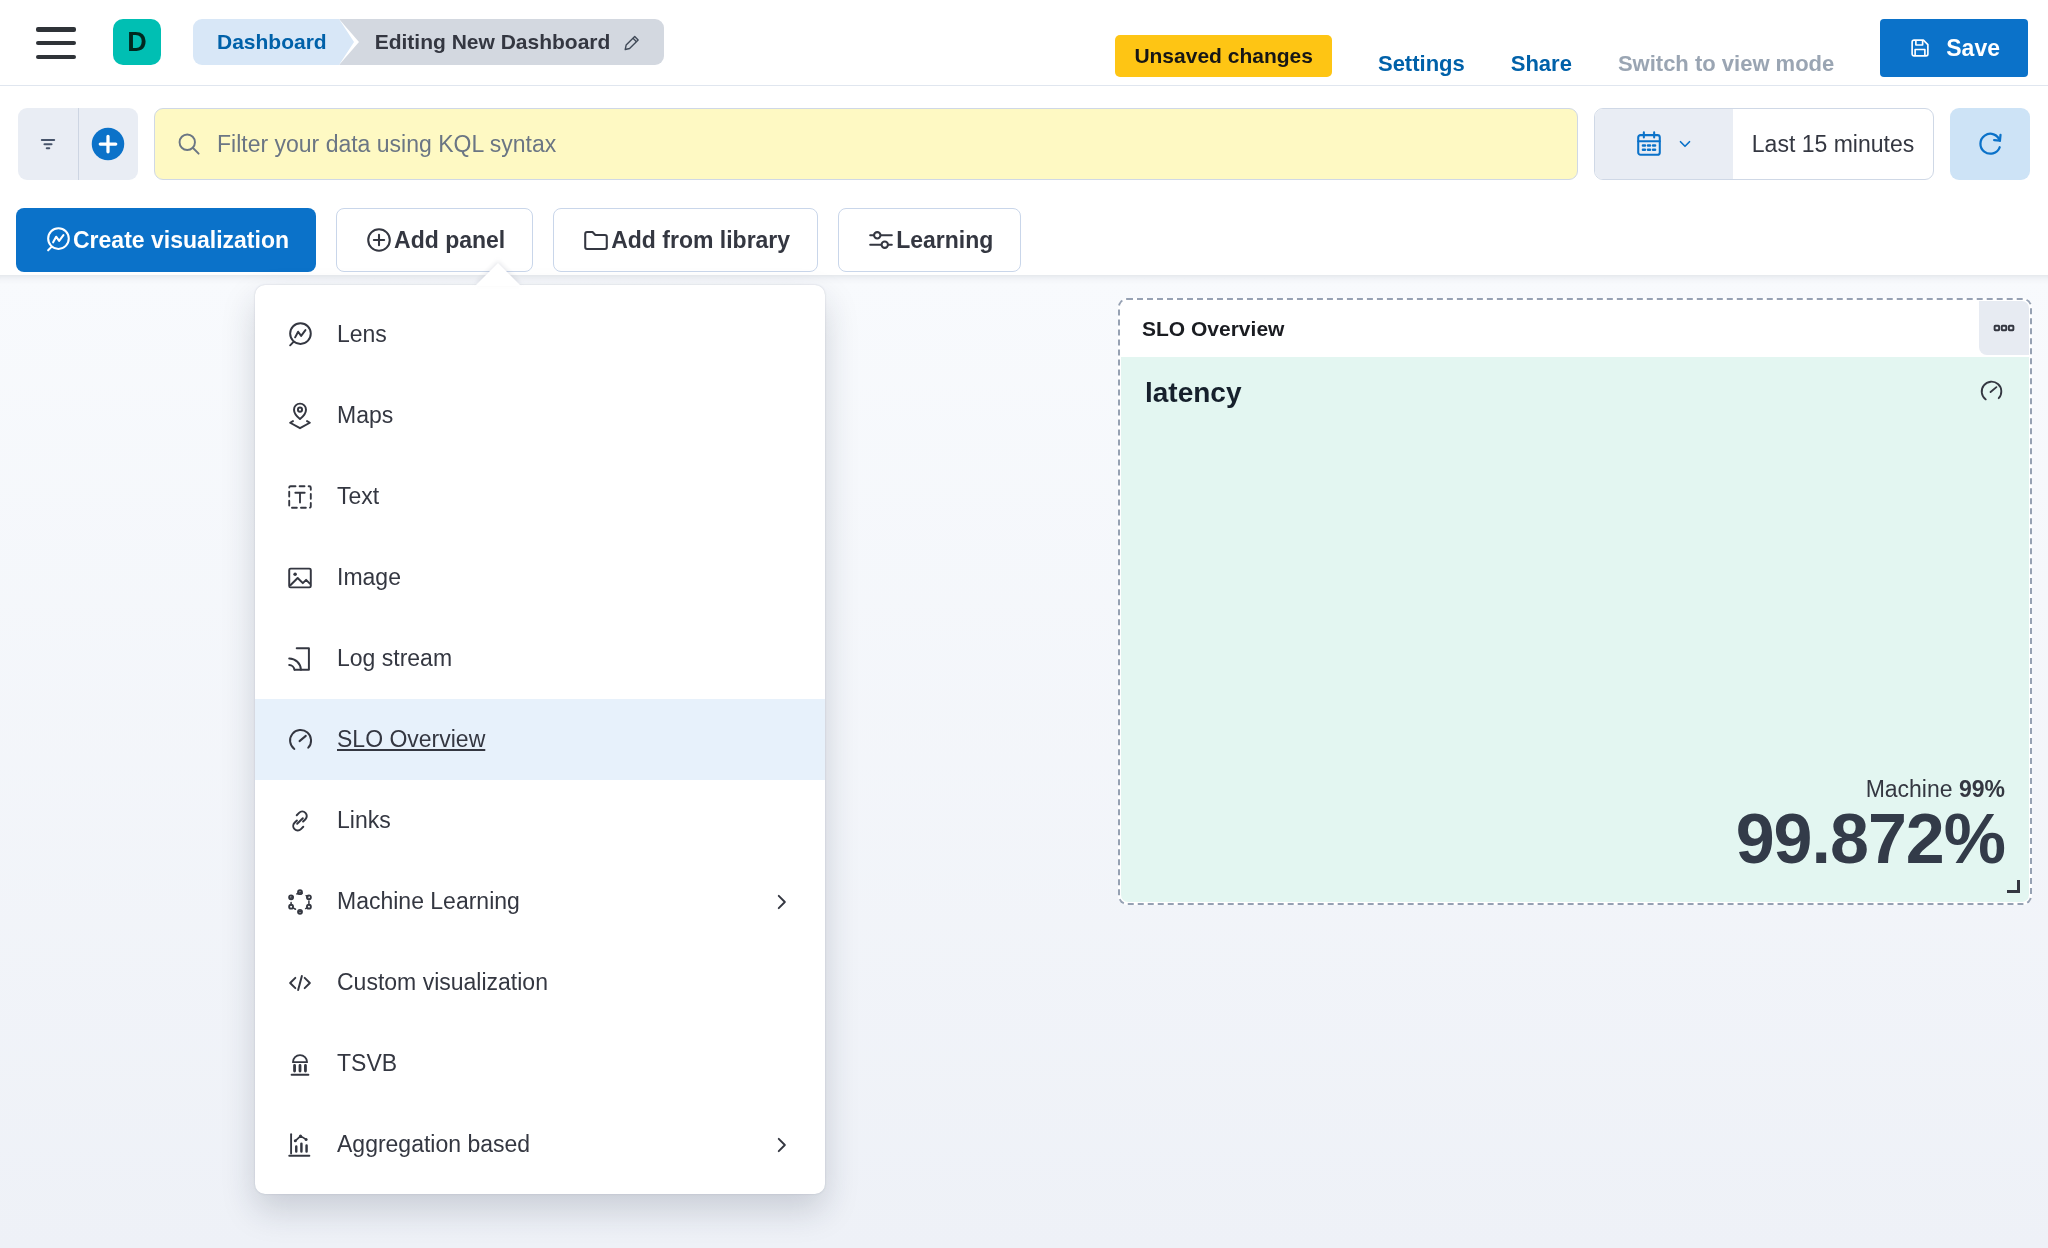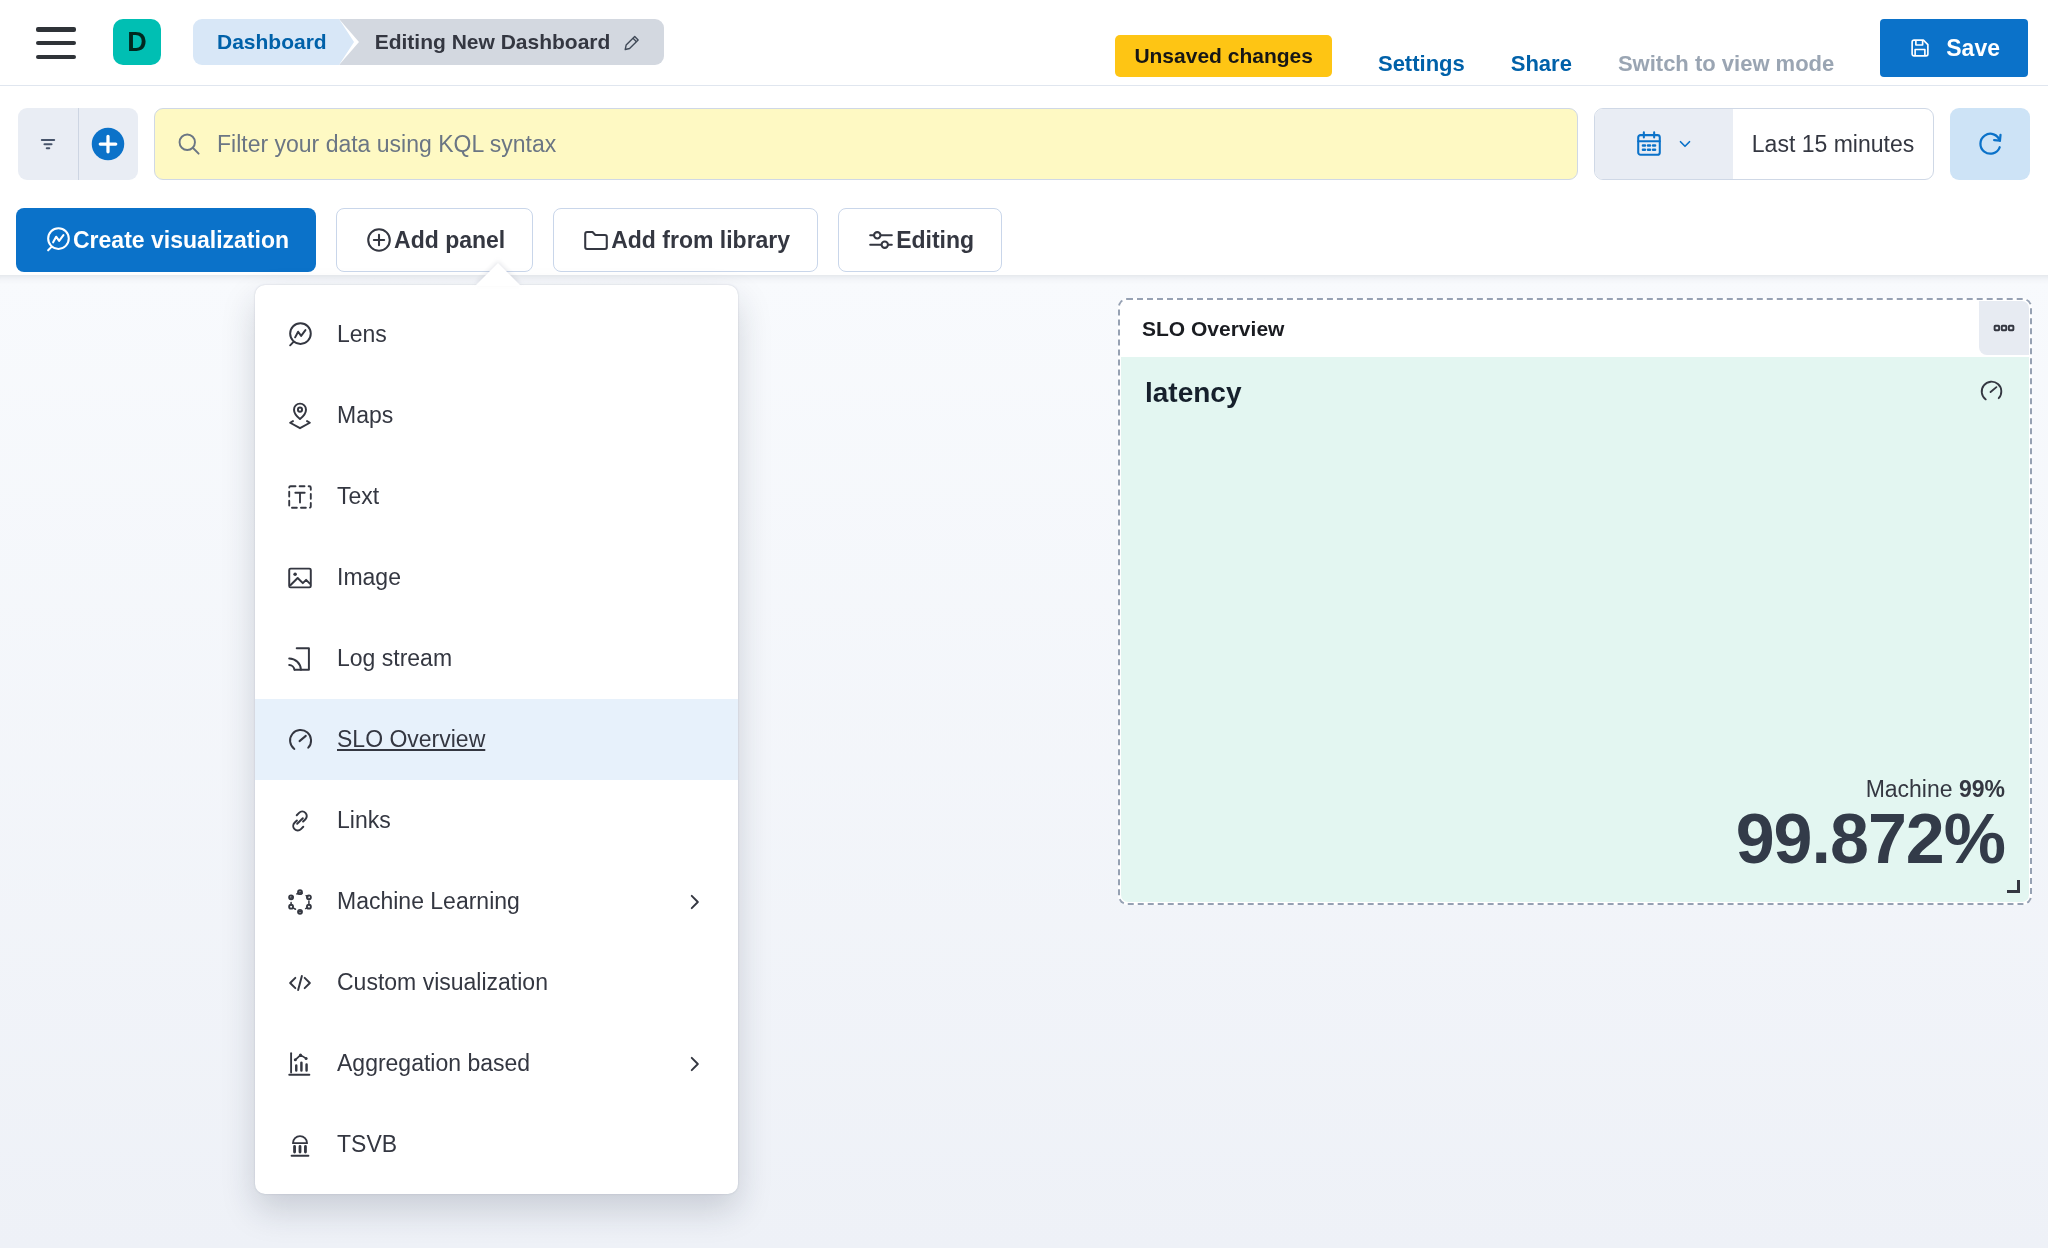--- a/index.html
+++ b/index.html
@@ -61,21 +61,21 @@
     padding:0 27px; cursor:pointer; font-family:inherit; }
   .tb-primary { background:#0b72c9; border:none; color:#fff; font-weight:700; }
   .tb-secondary { background:#fff; border:1.5px solid #c9d6ea; color:#343741; font-weight:600; }
 
   
   .canvas { position:absolute; top:275px; left:0; right:0; bottom:0;
     background:linear-gradient(180deg,#f8fafd 0%,#eef1f7 100%);
     box-shadow:inset 0 10px 10px -10px rgba(50,60,80,.18); z-index:1; }
 
   
-  .add-menu { position:absolute; left:255px; top:285px; width:483px; background:#fff; border-radius:10px;
+  .add-menu { position:absolute; left:255px; top:285px; width:570px; background:#fff; border-radius:10px;
     box-shadow:0 0 2px rgba(120,130,150,.35), 0 16px 34px rgba(30,40,60,.18); z-index:50; padding:9px 0; }
   .add-menu::before { content:""; position:absolute; top:-22px; left:220px;
     border-left:23px solid transparent; border-right:23px solid transparent; border-bottom:23px solid #fff;
     filter:drop-shadow(0 -2px 2px rgba(120,130,150,.18)); }
   .menu-item { height:81px; display:flex; align-items:center; gap:22px; padding:0 30px; cursor:pointer; color:#343741; }
   .menu-item .mi-icon { width:30px; height:30px; flex:none; display:flex; align-items:center; justify-content:center; }
   .menu-item .mi-label { font-size:23px; }
   .menu-item.selected { background:#e7f1fb; }
   .menu-item.selected .mi-label { text-decoration:underline; }
   .mi-chevron { margin-left:auto; color:#343741; display:flex; }
@@ -215,21 +215,21 @@
       <span>Add from library</span>
     </button>
 
     <button class="tb-btn tb-secondary">
       <svg width="30" height="30" viewBox="0 0 32 32" fill="none" stroke="currentColor" stroke-width="2.2" stroke-linecap="round">
         <path d="M4.5 11 H27.5"></path>
           <circle cx="12" cy="11" r="3.4" fill="#fff"></circle>
         <path d="M4.5 21 H27.5"></path>
           <circle cx="20" cy="21" r="3.4" fill="#fff"></circle>
       </svg>
-      <span>Editing</span>
+      <span>Learning</span>
     </button>
   </div>
 
   <div class="canvas"></div>
 
   <div class="add-menu">
 
     <div class="menu-item">
       <span class="mi-icon">
         <svg width="30" height="30" viewBox="0 0 32 32" fill="none" stroke="currentColor" stroke-width="2.1" stroke-linecap="round" stroke-linejoin="round">
@@ -332,46 +332,46 @@
           <polyline points="21,10.5 26.5,16 21,21.5"></polyline>
           <path d="M18 8.5 L14 23.5"></path>
         </svg>
       </span>
       <span class="mi-label">Custom visualization</span>
     </div>
 
     <div class="menu-item">
       <span class="mi-icon">
         <svg width="30" height="30" viewBox="0 0 32 32" fill="none" stroke="currentColor" stroke-width="2" stroke-linecap="round">
+          <path d="M8.5 14 a7.5 7.5 0 0 1 15 0 H8.5 z" stroke-linejoin="round"></path>
+          <path d="M10.2 17.5 v6 M16 17.5 v6 M21.8 17.5 v6" stroke-width="3"></path>
+          <path d="M7 27.5 h5.6 M13.2 27.5 h5.6 M19.4 27.5 h5.6"></path>
+        </svg>
+      </span>
+      <span class="mi-label">TSVB</span>
+    </div>
+
+    <div class="menu-item">
+      <span class="mi-icon">
+        <svg width="30" height="30" viewBox="0 0 32 32" fill="none" stroke="currentColor" stroke-width="2" stroke-linecap="round">
           <path d="M6.5 4.5 V25"></path>
             <path d="M4.5 27.5 H26"></path>
           <path d="M12 23 v-5.5 M17.5 23 v-8.5 M23 23 v-6.5" stroke-width="2.6"></path>
           <polyline points="11,11.5 16.5,6.5 22.5,10" stroke-width="1.8" fill="none"></polyline>
           <circle cx="11" cy="11.5" r="1.6" fill="currentColor" stroke="none"></circle>
           <circle cx="16.5" cy="6.5" r="1.6" fill="currentColor" stroke="none"></circle>
           <circle cx="22.5" cy="10" r="1.6" fill="currentColor" stroke="none"></circle>
         </svg>
       </span>
       <span class="mi-label">Aggregation based</span>
       <span class="mi-chevron">
         <svg width="26" height="26" viewBox="0 0 32 32" fill="none" stroke="currentColor" stroke-width="2.4" stroke-linecap="round" stroke-linejoin="round">
           <polyline points="12,8.5 19.5,16 12,23.5"></polyline>
         </svg>
       </span>
-    </div>
-
-    <div class="menu-item">
-      <span class="mi-icon">
-        <svg width="30" height="30" viewBox="0 0 32 32" fill="none" stroke="currentColor" stroke-width="2" stroke-linecap="round">
-          <path d="M8.5 14 a7.5 7.5 0 0 1 15 0 H8.5 z" stroke-linejoin="round"></path>
-          <path d="M10.2 17.5 v6 M16 17.5 v6 M21.8 17.5 v6" stroke-width="3"></path>
-          <path d="M7 27.5 h5.6 M13.2 27.5 h5.6 M19.4 27.5 h5.6"></path>
-        </svg>
-      </span>
-      <span class="mi-label">TSVB</span>
     </div>
   </div>
 
   <div class="slo-panel">
     <div class="panel-header">
       <span class="panel-title">SLO Overview</span>
       <div class="panel-actions">
         <svg width="24" height="24" viewBox="0 0 32 32" fill="none" stroke="currentColor" stroke-width="2.6">
           <rect x="3.5" y="13" width="6" height="6" rx="1"></rect>
           <rect x="13" y="13" width="6" height="6" rx="1"></rect>

